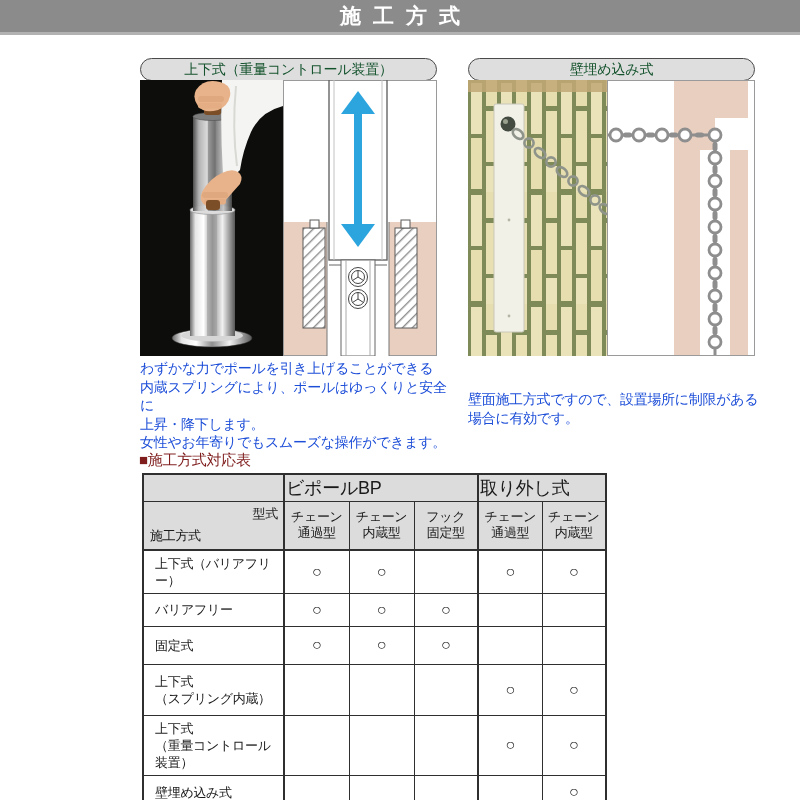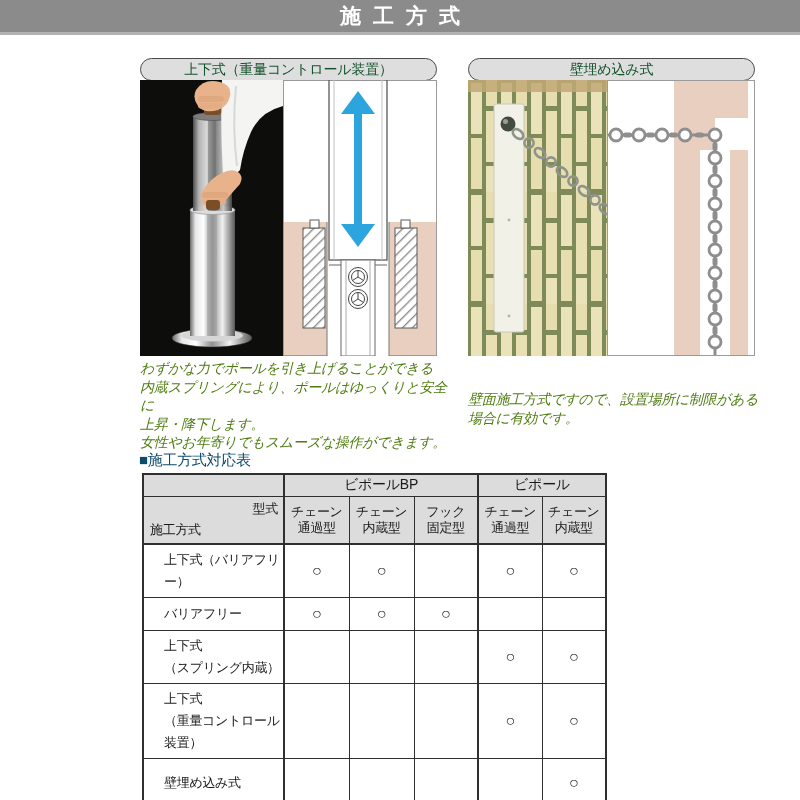--- a/index.html
+++ b/index.html
@@ -32,60 +32,60 @@
   .pill-left{left:140px;width:297px;}
   .pill-right{left:468px;width:287px;}
   
   .img-block{position:absolute;top:80px;height:276px;display:flex;}
   .img-left{left:140px;width:297px;}
   .img-right{left:468px;width:287px;}
   .img-block svg{display:block;}
   
   .desc{
     position:absolute;top:359px;font-size:14px;line-height:18.5px;
-    white-space:pre-line;color:#4d7c0f;letter-spacing:-0.3px;font-style:italic;
+    white-space:pre-line;color:#1d4ed8;letter-spacing:-0.3px;
   }
   .desc-left{left:140px;width:312px;}
   .desc-right{left:468px;width:300px;margin-top:31px;}
   
   .table-title{
-    position:absolute;left:139px;top:451px;font-size:15px;color:#0c4a6e;
+    position:absolute;left:139px;top:451px;font-size:15px;color:#7f1d1d;
     letter-spacing:-0.3px;
   }
   table.compat{
     position:absolute;left:142px;top:473px;
     border-collapse:collapse;table-layout:fixed;
     border:2px solid #2f2f2f;
   }
   table.compat th,table.compat td{
     border:1px solid #2f2f2f;box-sizing:border-box;
     font-weight:normal;letter-spacing:-0.3px;
   }
   table.compat thead th{background:var(--c-thead,#dcdcdc);}
   .row-group{height:22px;}
-  .group{font-size:14px;text-align:center;}
+  .group{font-size:18px;text-align:left;}
   .group-end{border-right-width:2px !important;}
   .corner-empty{border-right-width:2px !important;}
   .row-cols{height:48px;}
   .col-label{
     font-size:13px;line-height:16px;text-align:center;
     white-space:pre-line;vertical-align:middle;
   }
   .corner-cell{
     position:relative;border-right-width:2px !important;
     background-image:linear-gradient(to bottom right,
       transparent calc(50% - 0.7px),#2f2f2f calc(50% - 0.7px),
       #2f2f2f calc(50% + 0.7px),transparent calc(50% + 0.7px));
     padding-left:40px;
   }
   .corner-tr{position:absolute;top:3px;right:5px;font-size:13px;}
   .corner-bl{position:absolute;bottom:4px;left:6px;font-size:13px;}
   table.compat thead tr:last-child th{border-bottom-width:2px;}
   .row-label{
-    font-size:13px;line-height:22px;text-align:left;padding:4px 3px 4px 20px;
+    font-size:13px;line-height:17px;text-align:left;padding:4px 3px 4px 11px;
     border-right-width:2px !important;white-space:pre-line;vertical-align:middle;
   }
   .mark-cell{text-align:center;font-size:16px;color:#2b2b2b;vertical-align:middle;}
   tbody tr:nth-child(1){height:34px;}
   tbody tr:nth-child(2){height:33px;}
   tbody tr:nth-child(3){height:38px;}
   tbody tr:nth-child(4){height:51px;}
   tbody tr:nth-child(5){height:50px;}
   tbody tr:nth-child(6){height:35px;}
 </style>
@@ -273,21 +273,21 @@
       <col style="width:65px">
       <col style="width:65px">
     <col style="width:64px">
       <col style="width:64px">
       <col style="width:64px">
   </colgroup>
   <thead>
     <tr class="row-group">
       <th class="corner-empty"></th>
       <th class="group group-end" colspan="3">ビポールBP</th>
-      <th class="group" colspan="2">ビポール</th>
+      <th class="group" colspan="2">取り外し式</th>
     </tr>
     <tr class="row-cols">
       <th class="corner-cell">
         <span class="corner-tr">型式</span>
         <span class="corner-bl">施工方式</span>
       </th>
       <th class="col-label">チェーン
 通過型</th>
       <th class="col-label">チェーン
 内蔵型</th>
@@ -310,20 +310,28 @@
       </tr>
       <tr>
         <td class="row-label">バリアフリー</td>
         <td class="mark-cell">○</td>
         <td class="mark-cell">○</td>
         <td class="mark-cell group-end">○</td>
         <td class="mark-cell"></td>
         <td class="mark-cell"></td>
       </tr>
       <tr>
+        <td class="row-label">固定式</td>
+        <td class="mark-cell">○</td>
+        <td class="mark-cell">○</td>
+        <td class="mark-cell group-end">○</td>
+        <td class="mark-cell"></td>
+        <td class="mark-cell"></td>
+      </tr>
+      <tr>
         <td class="row-label">上下式
 （スプリング内蔵）</td>
         <td class="mark-cell"></td>
         <td class="mark-cell"></td>
         <td class="mark-cell group-end"></td>
         <td class="mark-cell">○</td>
         <td class="mark-cell">○</td>
       </tr>
       <tr>
         <td class="row-label">上下式

